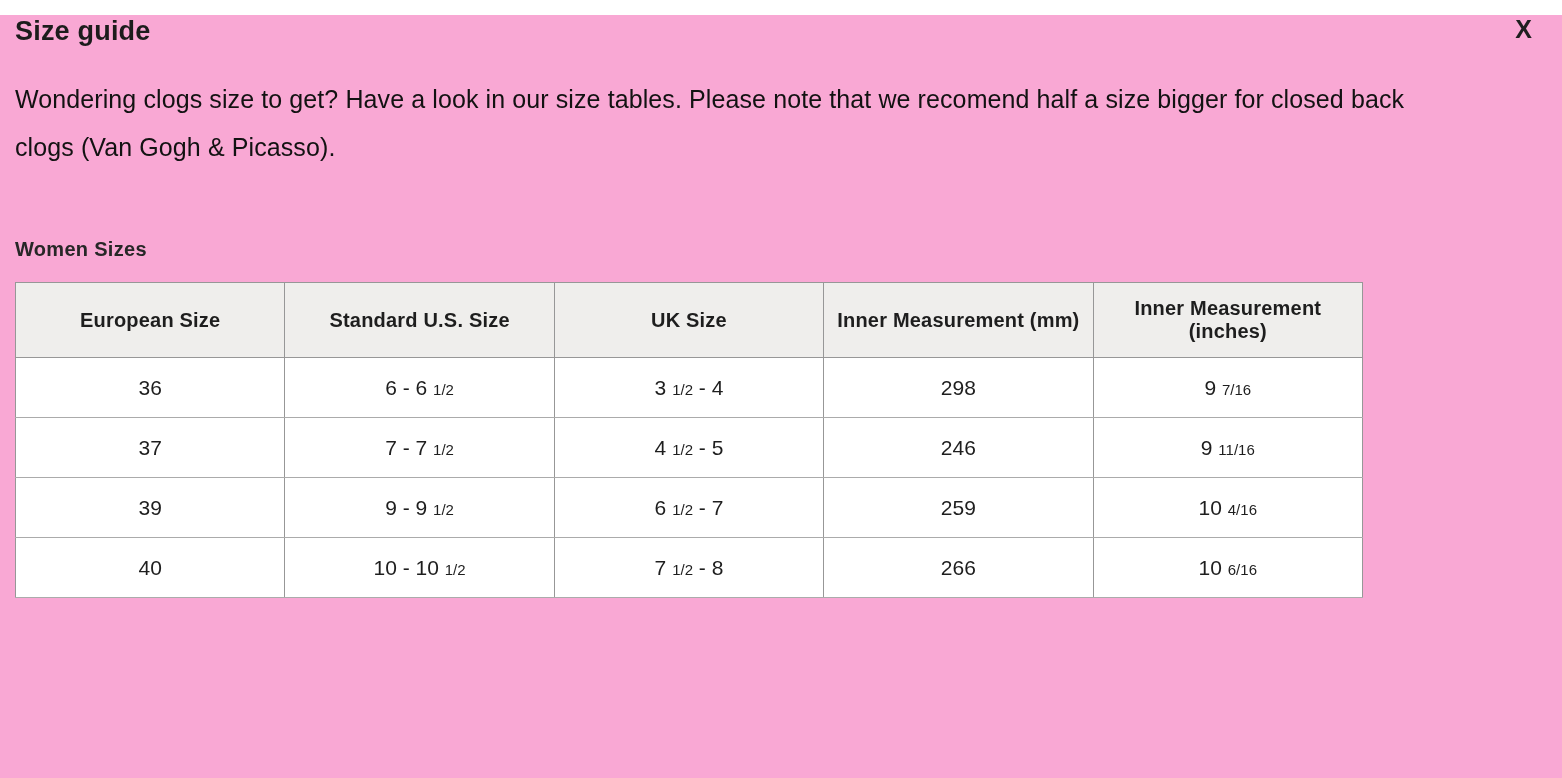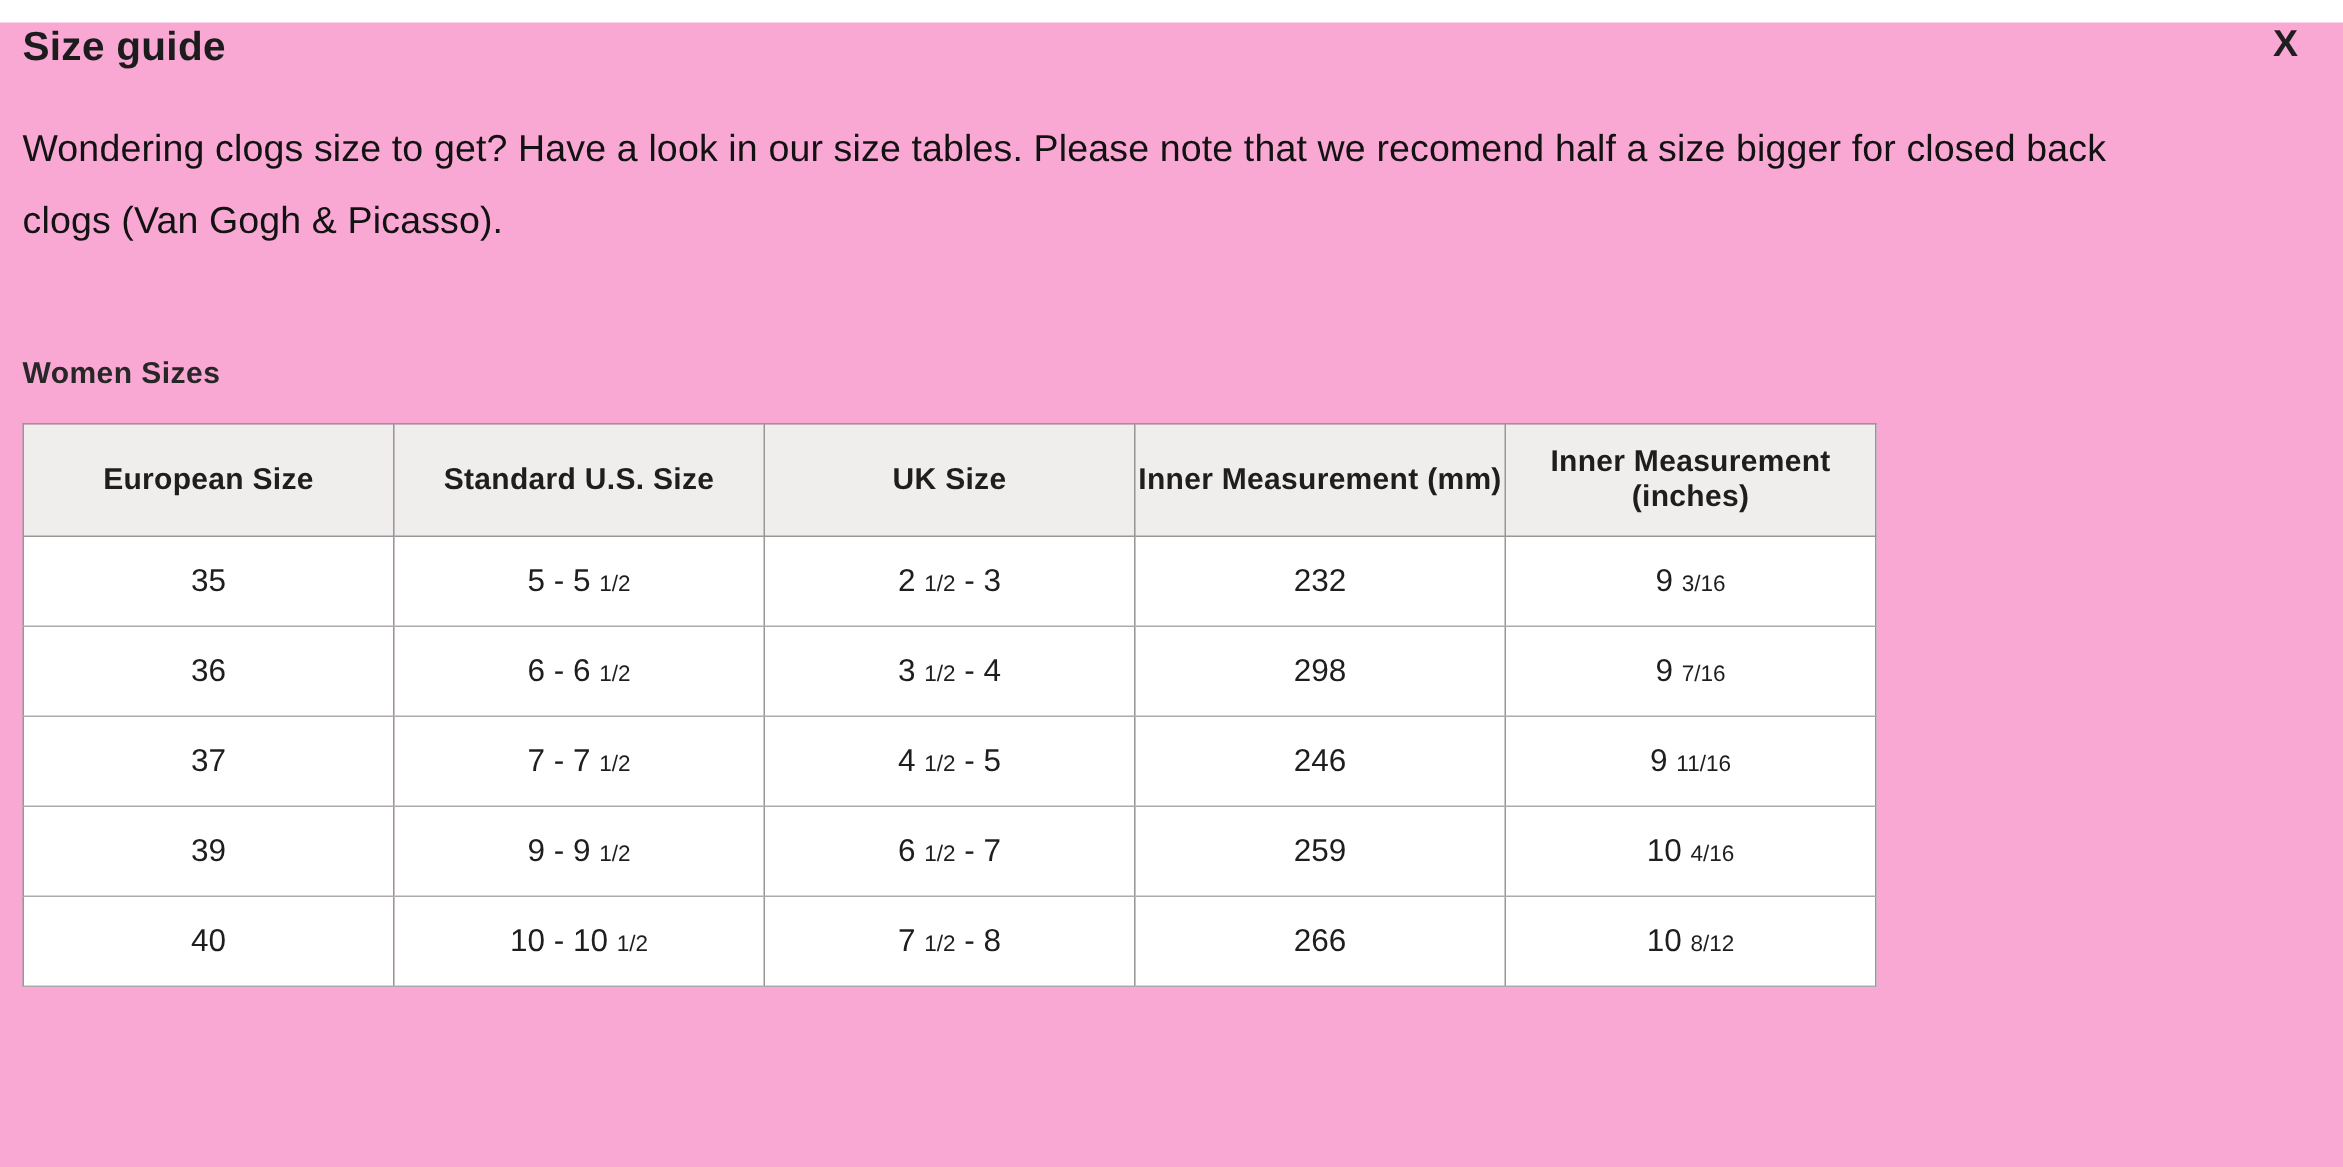--- a/index.html
+++ b/index.html
@@ -62,21 +62,21 @@
     margin: 0;
     margin-top: 64px;
     font-size: 20px;
     line-height: 28px;
     font-weight: 700;
     color: #272727;
     letter-spacing: 0.3px;
   }
   table.size-table {
     margin-top: 19px;
-    width: 1236px;
+    width: 1348px;
     border-collapse: collapse;
     table-layout: fixed;
   }
   table.size-table th,
   table.size-table td {
     border: 1px solid #979797;
     text-align: center;
     vertical-align: middle;
     color: #1e1e1e;
     padding: 0;
@@ -124,27 +124,20 @@
       <tr id="size-thead-row">
           <th>European Size</th>
           <th>Standard U.S. Size</th>
           <th>UK Size</th>
           <th>Inner Measurement (mm)</th>
           <th>Inner Measurement (inches)</th>
         </tr>
     </thead>
     <tbody id="size-tbody">
         <tr>
-          <td>35</td>
-          <td>5 - 5 <span class="fr">1/2</span></td>
-          <td>2 <span class="fr">1/2</span> - 3</td>
-          <td>232</td>
-          <td>9 <span class="fr">3/16</span></td>
-        </tr>
-        <tr>
           <td>36</td>
           <td>6 - 6 <span class="fr">1/2</span></td>
           <td>3 <span class="fr">1/2</span> - 4</td>
           <td>298</td>
           <td>9 <span class="fr">7/16</span></td>
         </tr>
         <tr>
           <td>37</td>
           <td>7 - 7 <span class="fr">1/2</span></td>
           <td>4 <span class="fr">1/2</span> - 5</td>
@@ -156,17 +149,17 @@
           <td>9 - 9 <span class="fr">1/2</span></td>
           <td>6 <span class="fr">1/2</span> - 7</td>
           <td>259</td>
           <td>10 <span class="fr">4/16</span></td>
         </tr>
         <tr>
           <td>40</td>
           <td>10 - 10 <span class="fr">1/2</span></td>
           <td>7 <span class="fr">1/2</span> - 8</td>
           <td>266</td>
-          <td>10 <span class="fr">8/12</span></td>
+          <td>10 <span class="fr">6/16</span></td>
         </tr>
       </tbody>
   </table>
 </div>
 
 </body></html>

